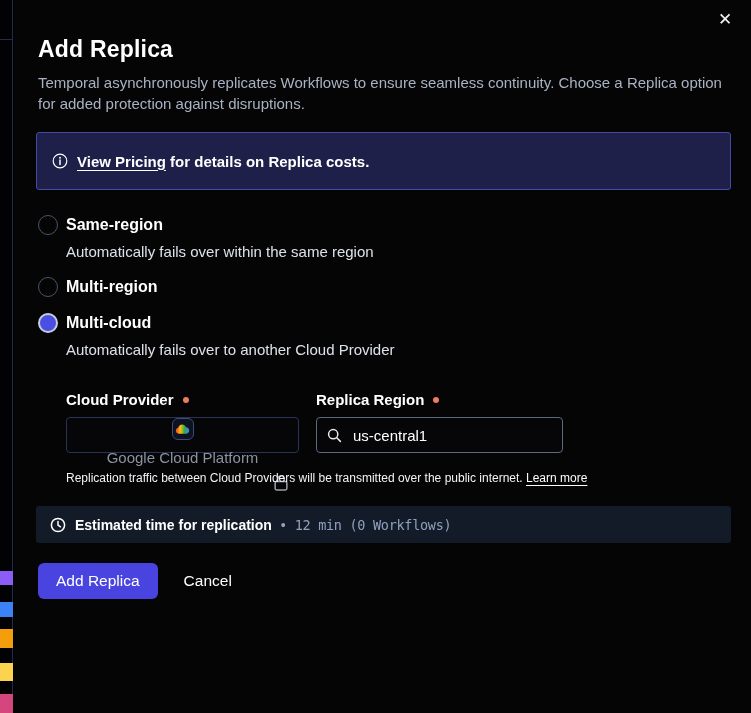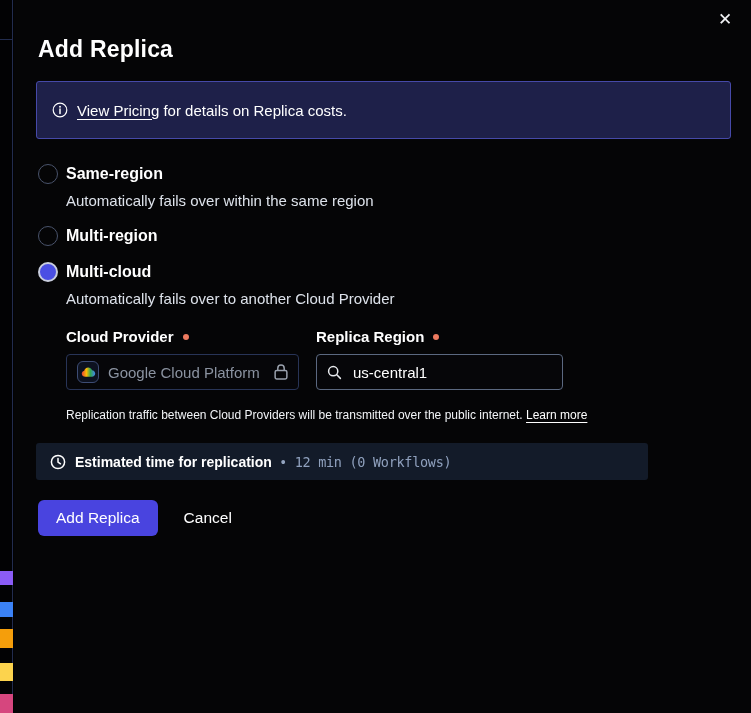--- a/index.html
+++ b/index.html
@@ -31,59 +31,59 @@
     background: none; border: none; color: #f1f2f4; font-size: 17px; line-height: 24px;
     text-align: center; cursor: pointer; padding: 0; font-family: "Liberation Sans", sans-serif;
   }
   .modal-title { margin: 36px 0 0; font-size: 23px; font-weight: 700; color: #ffffff; letter-spacing: .2px; }
   .modal-desc { margin-top: 9px; font-size: 15px; line-height: 21px; color: #a9b2c2; max-width: 693px; }
 
   .pricing-banner {
     margin: 18px 0 12px -2px; width: 695px; height: 58px;
     background: #1e2049; border: 1px solid #4649a8; border-radius: 3px;
     display: flex; align-items: center; gap: 9px; padding: 0 15px;
-    font-size: 15px; color: #ffffff;
+    font-size: 15px; color: #ffffff; font-weight: bold;
   }
   .pricing-banner a { color: #ffffff; text-decoration: underline; text-underline-offset: 3px; }
 
   .options { margin-top: 25px; }
   .option { display: flex; gap: 8px; margin-bottom: 16px; cursor: pointer; justify-content: flex-end; }
   .radio {
     flex: 0 0 auto; width: 20px; height: 20px; border-radius: 50%;
     border: 1.5px solid #49536b; background: transparent; margin-top: 0px;
   }
   .radio.selected { background: #4a4fe4; border: 2px solid #c9cede; }
   .option-body { flex: 1; }
   .option-label { font-size: 16px; font-weight: 700; line-height: 20px; color: #ffffff; }
   .option-desc { margin-top: 7px; font-size: 15px; line-height: 19px; color: #dde2ea; }
 
-  .fields-row { display: flex; gap: 17px; margin-top: 20px; }
+  .fields-row { display: flex; gap: 17px; margin-top: 32px; }
   .field-label { font-size: 15px; font-weight: 700; color: #ffffff; display: flex; align-items: center; }
   .req-dot { display: inline-block; width: 6px; height: 6px; border-radius: 50%; background: #ee7a5f; margin-left: 9px; }
   .input-box {
     margin-top: 9px; height: 36px; border-radius: 4px;
     display: flex; align-items: center; gap: 9px; padding: 0 10px; background: #060609;
   }
-  .input-provider { width: 233px; border: 1px solid #283457; color: #8b93a1; font-size: 15px; }
+  .input-provider { width: 233px; border: 1px solid #283457; color: #8b93a1; font-size: 15px; flex-direction: column; }
   .gcp-badge {
     width: 22px; height: 22px; border-radius: 6px; border: 1px solid #3d4c74; background: #0d1220;
     display: flex; align-items: center; justify-content: center; flex: 0 0 auto;
   }
   .lock-wrap { margin-left: auto; display: flex; align-items: center; }
   .input-region { width: 247px; border: 1px solid #5b6880; }
   .input-region input {
     flex: 1; background: transparent; border: none; outline: none;
     color: #ffffff; font-size: 15px; font-family: "Liberation Sans", sans-serif; width: 100%;
   }
 
   .traffic-note { margin-top: 18px; font-size: 12px; color: #f2f4f7; }
   .traffic-note a { color: #ffffff; text-decoration: underline; text-underline-offset: 3px; }
 
   .estimate-banner {
-    margin: 21px 0 0 -2px; width: 612px; height: 37px;
+    margin: 21px 0 0 -2px; width: 695px; height: 37px;
     background: #131b29; border-radius: 3px;
     display: flex; align-items: center; gap: 9px; padding: 0 14px;
   }
   .estimate-label { font-size: 14px; font-weight: 700; color: #ffffff; }
   .estimate-sep { color: #93a4bf; font-size: 14px; }
   .estimate-value { font-family: "DejaVu Sans Mono", monospace; font-size: 13.5px; color: #8fa0bd; letter-spacing: -0.3px; text-align: center; }
 
   .actions { margin-top: 20px; display: flex; align-items: center; gap: 26px; }
   .btn-primary {
     min-width: 118px; height: 36px; border: none; border-radius: 6px;
@@ -107,20 +107,21 @@
     <div class="rail-stripe" style="top: 663px; height: 18px; background: rgb(252, 211, 77);"></div>
     <div class="rail-stripe" style="top: 694px; height: 19px; background: rgb(214, 70, 126);"></div>
   </div>
 <div class="bottom-strip"></div>
 
 <div class="modal">
 
   <button class="close-btn">✕</button>
 
   <h1 class="modal-title">Add Replica</h1>
+  <p class="modal-desc">Temporal asynchronously replicates Workflows to ensure seamless continuity. Choose a Replica option for added protection against disruptions.</p>
 
   <div class="pricing-banner">
     <span class="icon">
       <svg width="16" height="16" viewBox="0 0 16 16">
         <circle cx="8" cy="8" r="6.8" fill="none" stroke="#ffffff" stroke-width="1.2"></circle>
         <circle cx="8" cy="4.7" r="0.95" fill="#ffffff"></circle>
         <path d="M8 6.9 V11.4" stroke="#ffffff" stroke-width="1.5" stroke-linecap="round"></path>
       </svg>
     </span>
     <span>

